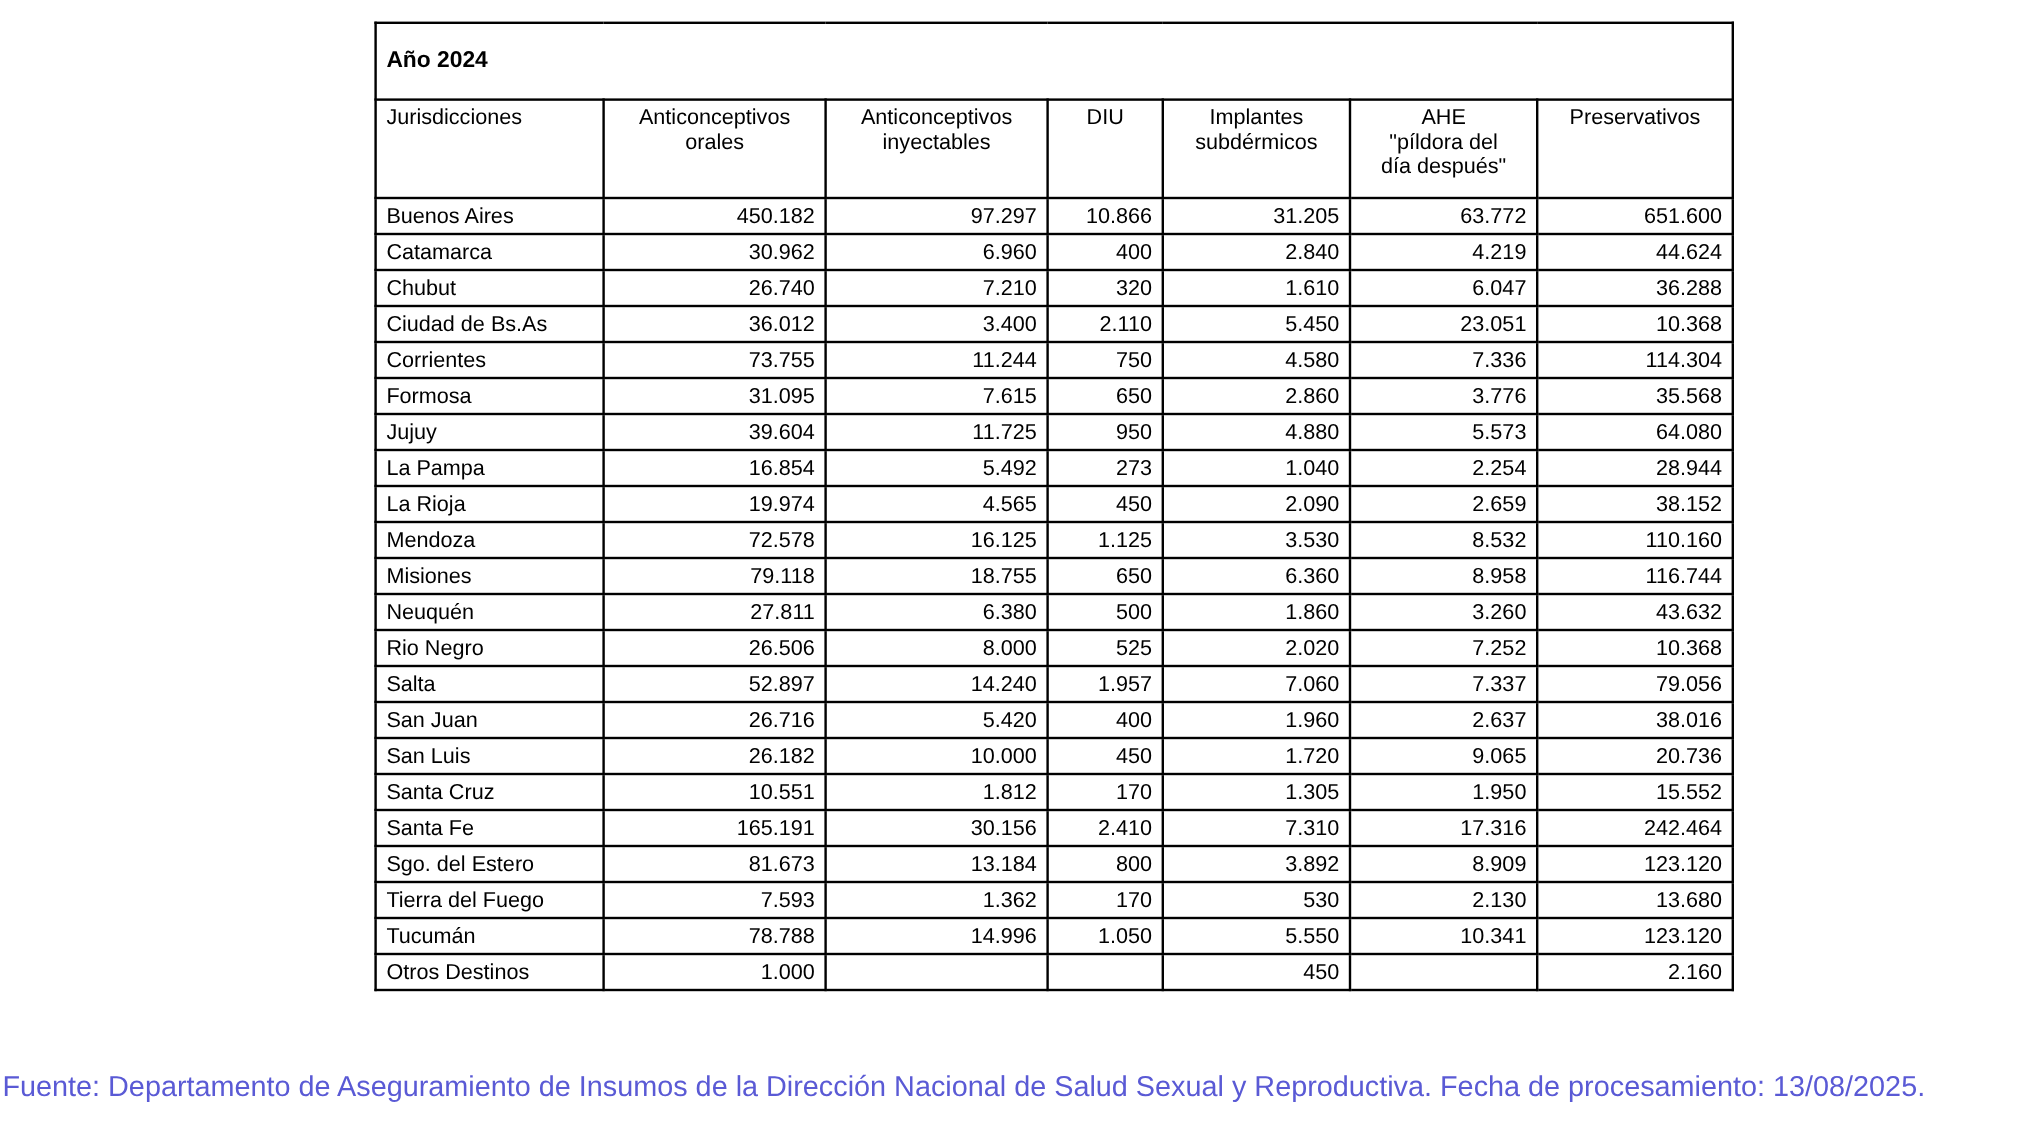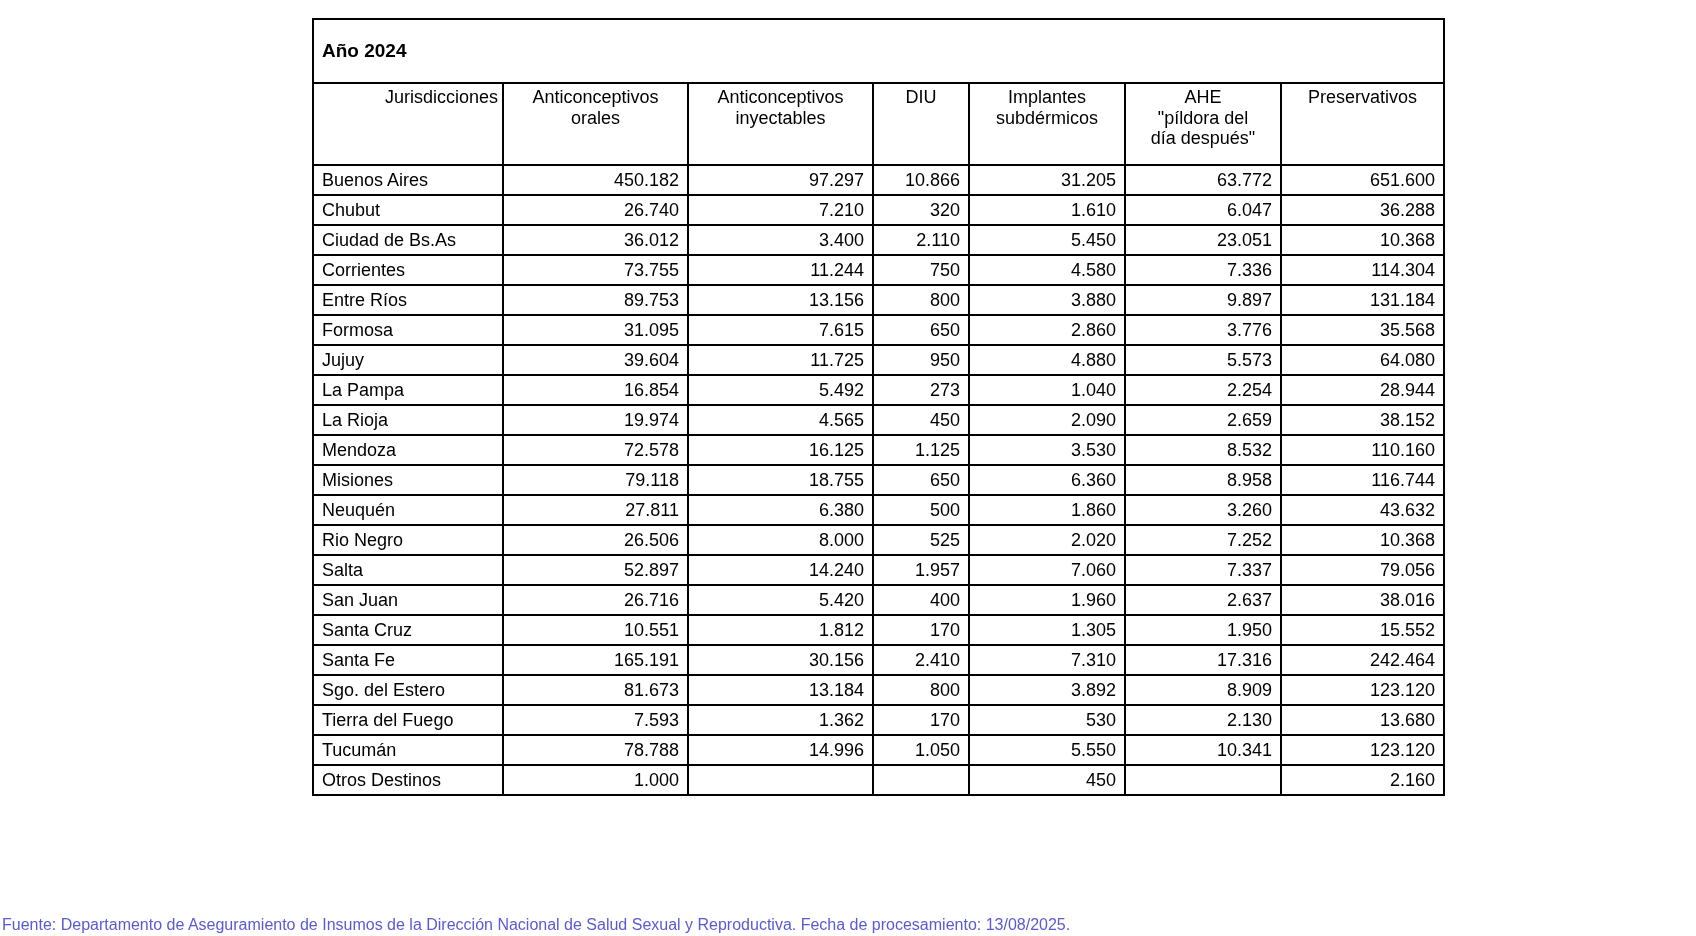--- a/index.html
+++ b/index.html
@@ -37,35 +37,35 @@
     font-weight: normal;
     font-size: 18px;
     line-height: 1.15;
     vertical-align: top;
     text-align: center;
     white-space: pre-line;
     padding: 3px 4px;
     height: 82px;
   }
   thead th.col-hdr.first {
-    text-align: right;
+    text-align: left;
     padding-left: 8px;
   }
   tbody td {
     font-size: 18px;
     height: 30px;
     padding: 1px 8px;
   }
   tbody td.juris { text-align: left; }
   tbody td.num  { text-align: right; }
   .source-note {
     position: absolute;
     left: 2px;
-    top: 916px;
-    font-size: 16px;
+    top: 892px;
+    font-size: 24px;
     white-space: nowrap;
   }
 </style>
 </head>
 <body>
 
 <div class="table-wrap">
   <table>
     <colgroup>
         <col style="width: 190px;">
@@ -99,20 +99,29 @@
         <tr>
           <td class="juris">Buenos Aires</td>
           <td class="num">450.182</td>
           <td class="num">97.297</td>
           <td class="num">10.866</td>
           <td class="num">31.205</td>
           <td class="num">63.772</td>
           <td class="num">651.600</td>
         </tr>
         <tr>
+          <td class="juris">Catamarca</td>
+          <td class="num">30.962</td>
+          <td class="num">6.960</td>
+          <td class="num">400</td>
+          <td class="num">2.840</td>
+          <td class="num">4.219</td>
+          <td class="num">44.624</td>
+        </tr>
+        <tr>
           <td class="juris">Chubut</td>
           <td class="num">26.740</td>
           <td class="num">7.210</td>
           <td class="num">320</td>
           <td class="num">1.610</td>
           <td class="num">6.047</td>
           <td class="num">36.288</td>
         </tr>
         <tr>
           <td class="juris">Ciudad de Bs.As</td>
@@ -126,29 +135,20 @@
         <tr>
           <td class="juris">Corrientes</td>
           <td class="num">73.755</td>
           <td class="num">11.244</td>
           <td class="num">750</td>
           <td class="num">4.580</td>
           <td class="num">7.336</td>
           <td class="num">114.304</td>
         </tr>
         <tr>
-          <td class="juris">Entre Ríos</td>
-          <td class="num">89.753</td>
-          <td class="num">13.156</td>
-          <td class="num">800</td>
-          <td class="num">3.880</td>
-          <td class="num">9.897</td>
-          <td class="num">131.184</td>
-        </tr>
-        <tr>
           <td class="juris">Formosa</td>
           <td class="num">31.095</td>
           <td class="num">7.615</td>
           <td class="num">650</td>
           <td class="num">2.860</td>
           <td class="num">3.776</td>
           <td class="num">35.568</td>
         </tr>
         <tr>
           <td class="juris">Jujuy</td>
@@ -225,20 +225,29 @@
         <tr>
           <td class="juris">San Juan</td>
           <td class="num">26.716</td>
           <td class="num">5.420</td>
           <td class="num">400</td>
           <td class="num">1.960</td>
           <td class="num">2.637</td>
           <td class="num">38.016</td>
         </tr>
         <tr>
+          <td class="juris">San Luis</td>
+          <td class="num">26.182</td>
+          <td class="num">10.000</td>
+          <td class="num">450</td>
+          <td class="num">1.720</td>
+          <td class="num">9.065</td>
+          <td class="num">20.736</td>
+        </tr>
+        <tr>
           <td class="juris">Santa Cruz</td>
           <td class="num">10.551</td>
           <td class="num">1.812</td>
           <td class="num">170</td>
           <td class="num">1.305</td>
           <td class="num">1.950</td>
           <td class="num">15.552</td>
         </tr>
         <tr>
           <td class="juris">Santa Fe</td>

